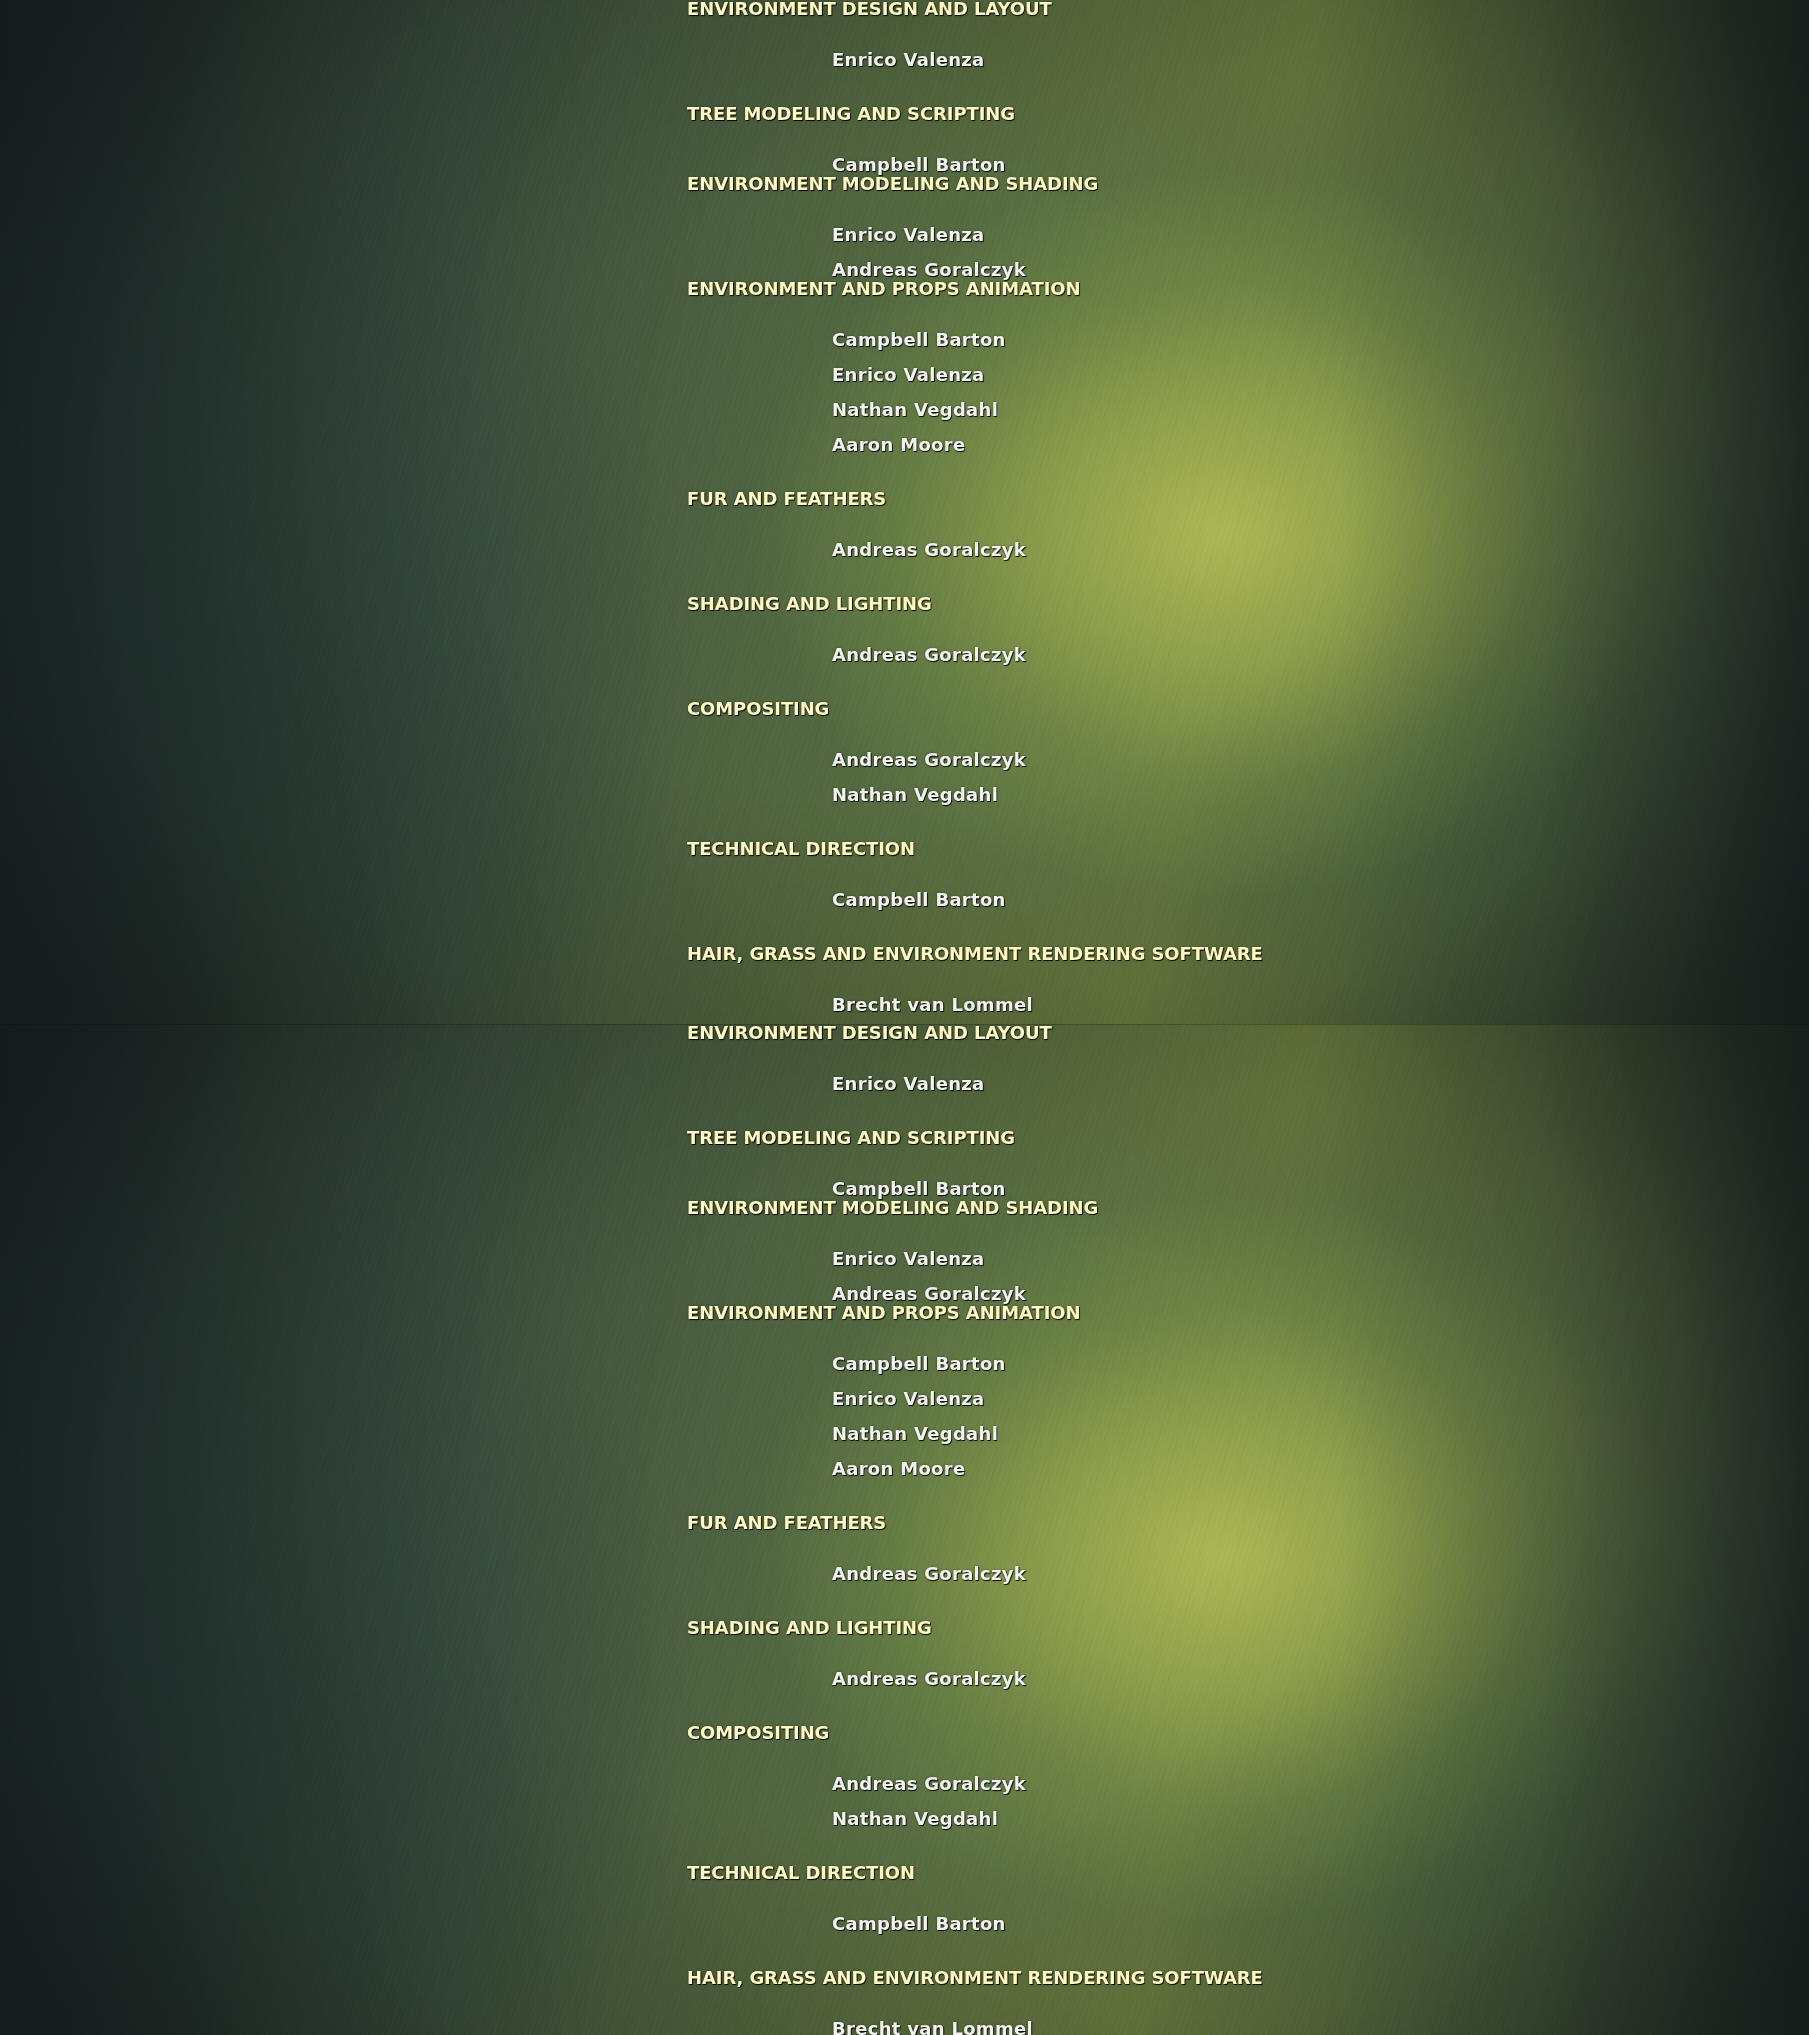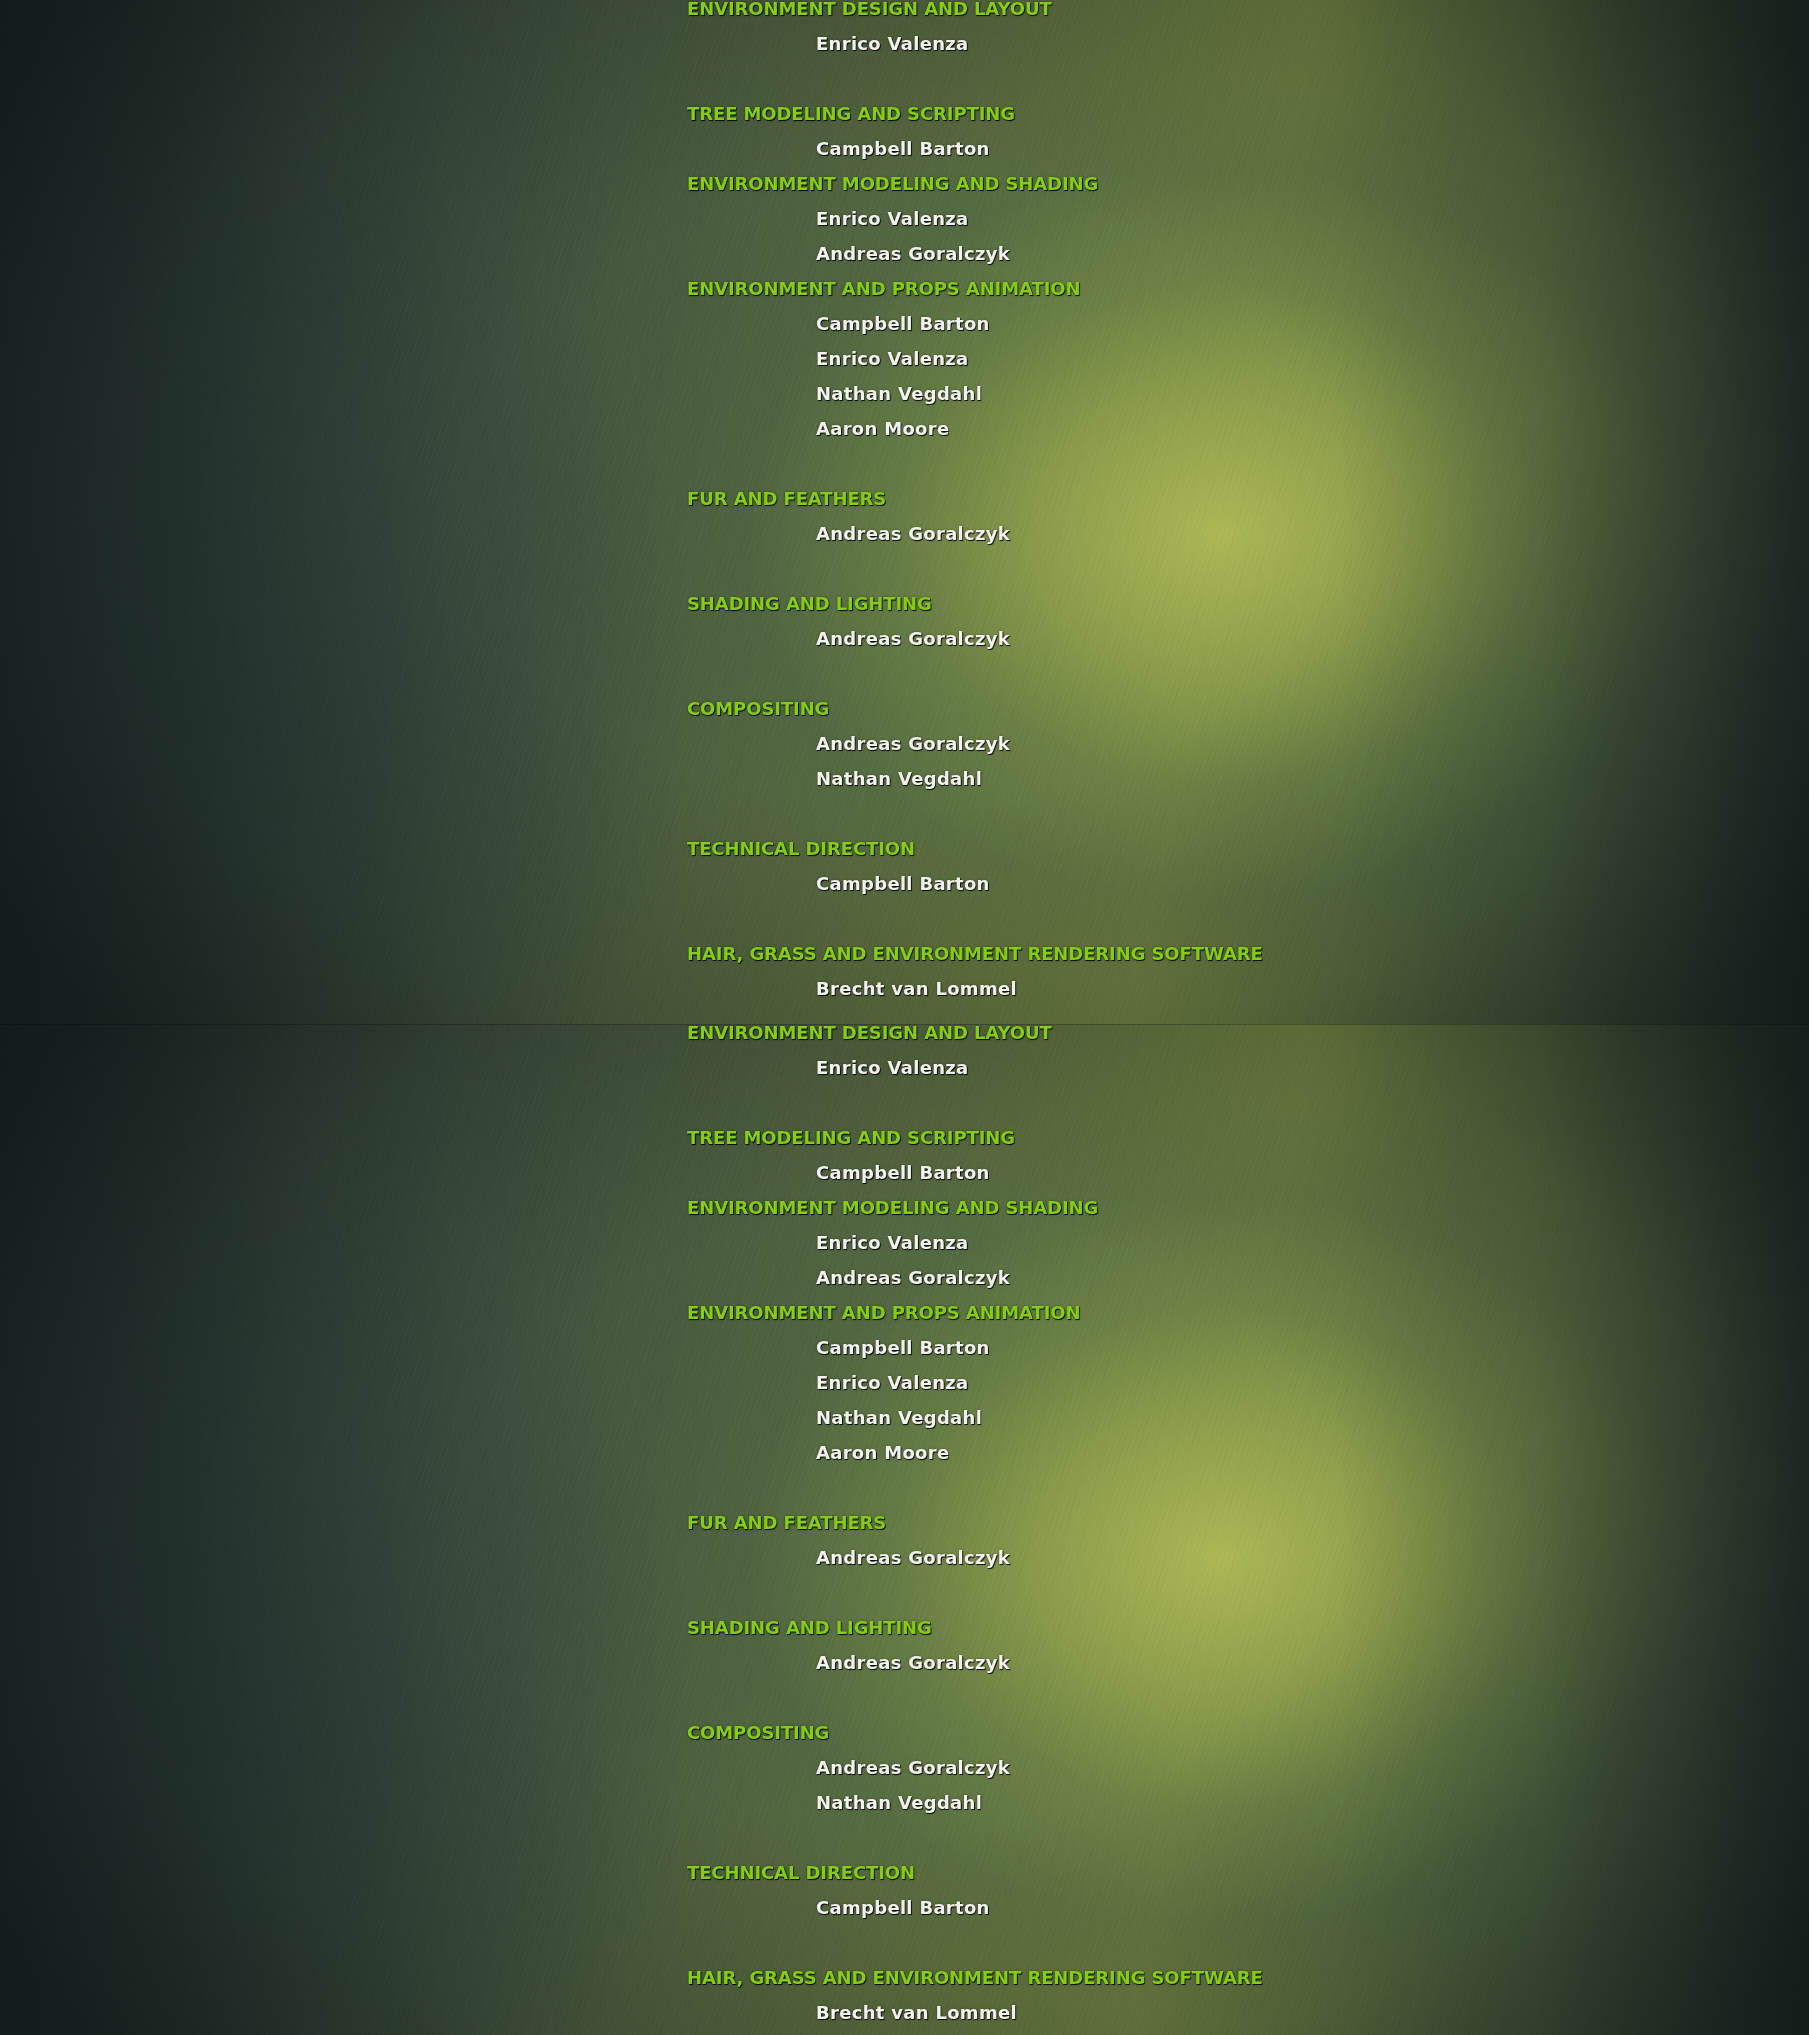--- a/index.html
+++ b/index.html
@@ -139,39 +139,39 @@
     margin: 0;
     padding: 0;
   }
   .gap { height: 35px; }
 
   .role {
     font-family: "DejaVu Sans", sans-serif;
     font-weight: 700;
     font-size: 18px;
     letter-spacing: -0.1px;
-    color: #84cc16;
+    color: #fef9c3;
     line-height: 1.0;
     margin: 0 0 0 0;
     padding: 0 0 0 0;
     text-shadow:
        0.9px 0.9px 0 rgba(0,0,0,0.65),
        0.5px 0.5px 0.9px rgba(0,0,0,0.55),
        0 0 2.7px rgba(0,0,0,0.35);
     white-space: nowrap;
   }
   .role-row { height: 35px; display: flex; align-items: flex-start; }
 
   .name {
     font-family: "DejaVu Sans", sans-serif;
     font-weight: 700;
     font-size: 18px;
     color: #f2f2ee;
     line-height: 1.0;
-    margin: 0;
+    margin: 16px;
     padding: 0 0 0 129px;
     text-shadow:
        0.9px 0.9px 0 rgba(0,0,0,0.65),
        0.5px 0.5px 0.9px rgba(0,0,0,0.55),
        0 0 2.7px rgba(0,0,0,0.35);
     white-space: nowrap;
     letter-spacing: 0.3px;
   }
   .name-row { height: 35px; display: flex; align-items: flex-start; }
 </style>

